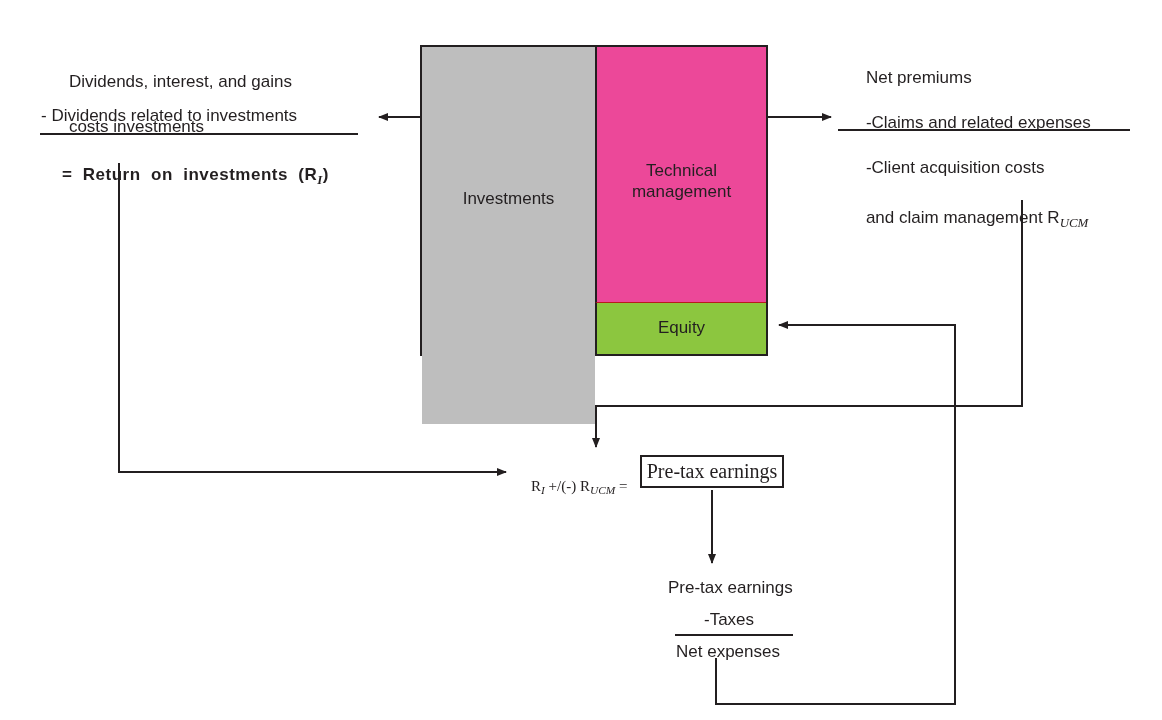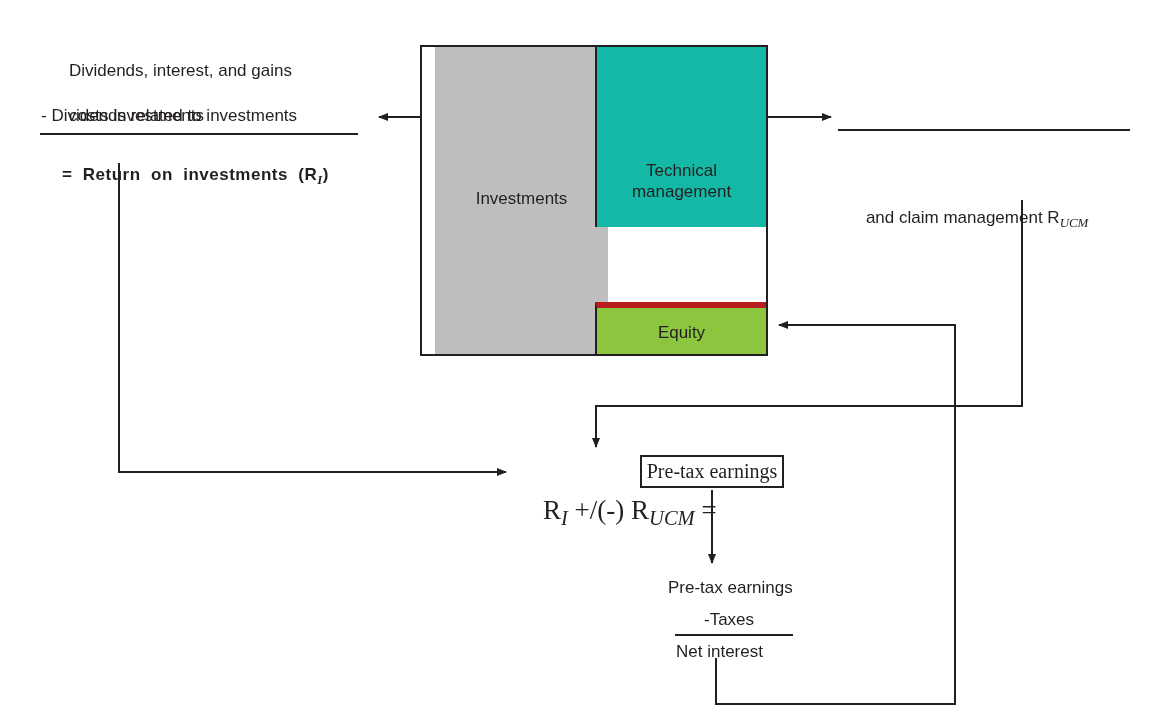--- a/index.html
+++ b/index.html
@@ -30,46 +30,46 @@
     left: 420px;
     top: 45px;
     width: 348px;
     height: 311px;
     border: 2px solid #231f20;
     box-sizing: border-box;
     background: #ffffff;
   }
   .bs-assets {
     position: absolute;
-    left: 13px;
+    left: 0px;
     top: 0px;
     width: 173px;
-    height: 307px;
+    height: 377px;
     background: #bebebe;
     box-sizing: border-box;
   }
   .bs-liab {
     position: absolute;
     left: 173px;
     top: 0px;
     width: 171px;
-    height: 180px;
-    background: #14b8a6;
+    height: 255px;
+    background: #ec4899;
     border-left: 2px solid #231f20;
     box-sizing: border-box;
   }
   .bs-equity {
     position: absolute;
     left: 173px;
     top: 255px;
     width: 171px;
     height: 52px;
     background: #8cc63f;
     border-left: 2px solid #231f20;
-    border-top: 6px solid #b91c1c;
+    border-top: 1px solid #b91c1c;
     box-sizing: border-box;
   }
   .bs-label {
     position: absolute;
     left: 0;
     width: 100%;
     text-align: center;
     font-size: 17px;
     color: #231f20;
     line-height: 1.25;
@@ -96,35 +96,35 @@
   }
 
   .sub {
     font-size: 0.76em;
     vertical-align: -0.28em;
     font-style: italic;
     font-family: "Liberation Serif", serif;
   }
 
   
-  #left-head      { left: 50px;  top: 38px;  }
+  #left-head      { left: 50px;  top: 49px;  }
   #left-expenses  { left: 41px;  top: 105px; }
   #left-result    { left: 41px;  top: 142px; letter-spacing: 0.5px; font-weight: bold; }
   #rule-left      { left: 40px;  top: 133px; width: 318px; }
 
   
   #right-head     { left: 847px; top: 45px;  }
   #right-result   { left: 847px; top: 140px; }
   #rule-right     { left: 838px; top: 129px; width: 292px; }
 
   
   #eq-left {
     left: 516px; top: 457px;
     font-family: "Liberation Serif", serif;
-    font-size: 27px;
+    font-size: 15px;
   }
   .pretax-box {
     position: absolute;
     left: 640px;
     top: 455px;
     width: 144px;
     height: 33px;
     border: 2px solid #231f20;
     box-sizing: border-box;
     background: #ffffff;
@@ -187,31 +187,36 @@
   <div class="txt" id="left-head">
     <span>Dividends, interest, and gains</span><br>
     <span>costs investments</span>
   </div>
   <div class="txt" id="left-expenses">- Dividends related to investments</div>
   <div class="rule" id="rule-left"></div>
   <div class="txt" id="left-result">
     <span>=  Return  on  investments  (R</span><span class="sub">I</span><span>)</span>
   </div>
 
+  <div class="txt" id="right-head">
+    <span>Net premiums</span><br>
+    <span>-Claims and related expenses</span><br>
+    <span>-Client acquisition costs</span>
+  </div>
   <div class="rule" id="rule-right"></div>
   <div class="txt" id="right-result">
     <br>
     <span>and claim management R</span><span class="sub">UCM</span>
   </div>
 
   <div class="txt serif" id="eq-left">
     <span>R</span><span class="sub">I</span><span> +/(-) </span><span>R</span><span class="sub">UCM</span><span> =</span>
   </div>
   <div class="pretax-box">
     <span>Pre-tax earnings</span>
   </div>
 
   <div class="txt" id="bot-1">Pre-tax earnings</div>
   <div class="txt" id="bot-2">-Taxes</div>
   <div class="rule" id="rule-bot"></div>
-  <div class="txt" id="bot-3">Net interest</div>
+  <div class="txt" id="bot-3">Net expenses</div>
 
 </div>
 
 </body></html>

